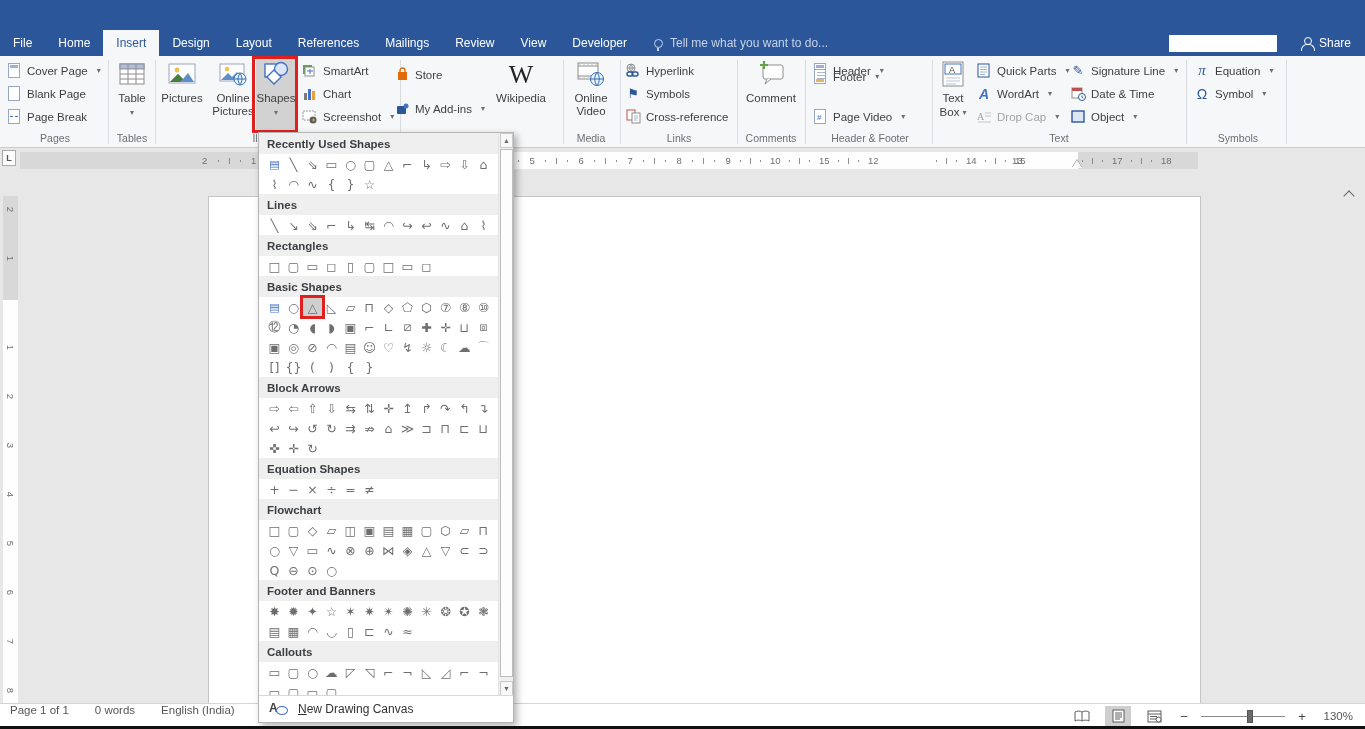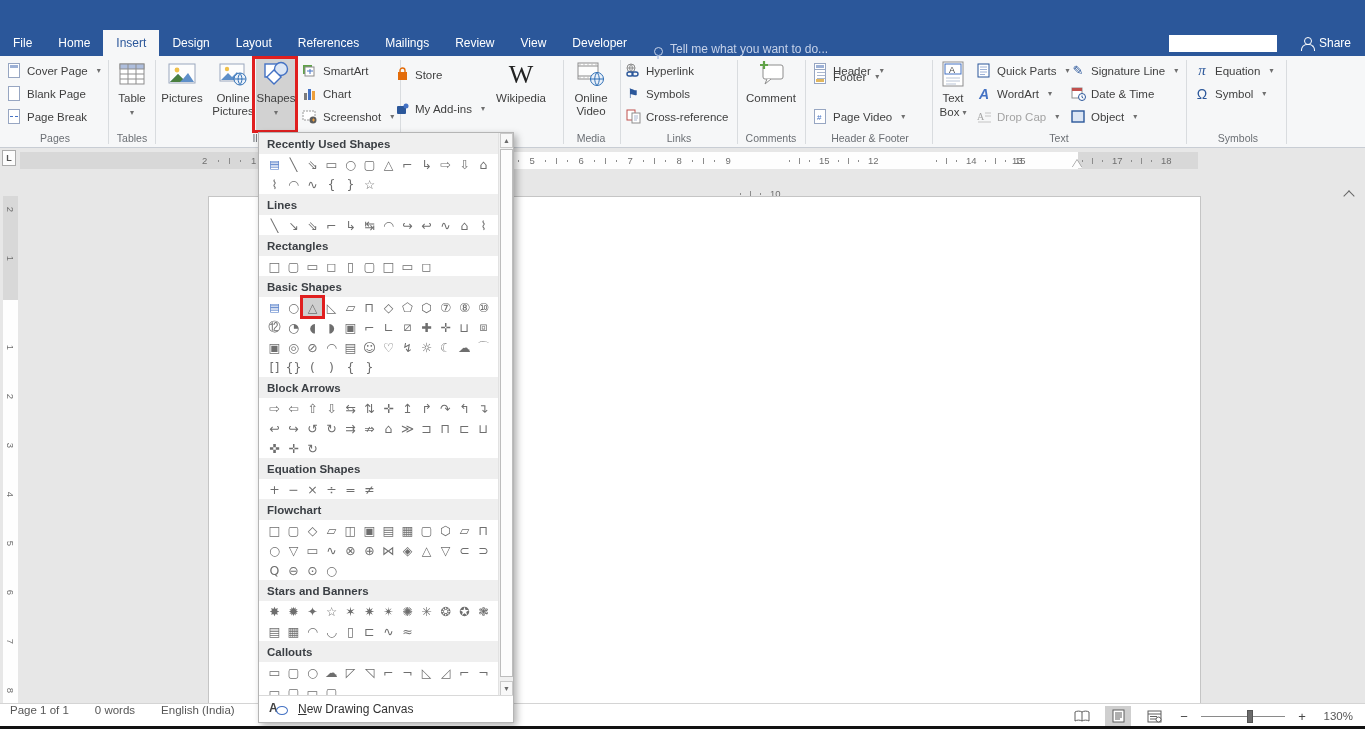--- a/index.html
+++ b/index.html
@@ -25,21 +25,21 @@
   .wc-rest{width:9px;height:9px;border:1px solid #fff;position:relative;background:#2b579a}
   .wc-rest::before{content:"";position:absolute;left:2px;top:-3px;width:9px;height:9px;border:1px solid #fff;border-bottom:none;border-left:none}
   .wc-rdo{width:13px;height:11px;border:1px solid #fff;position:relative}
   .wc-rdo::after{content:"▴";position:absolute;left:2.5px;top:-1px;font-size:8px}
   .wc-x{font-size:16px;line-height:1}
 
   
   #tabbar{position:absolute;left:0;top:30px;width:1365px;height:26px;background:#2b579a;z-index:29;display:flex;align-items:stretch}
   .tab{display:flex;align-items:center;padding:0 13px;color:#fff;font-size:12px;white-space:nowrap}
   .tab.active{background:#f6f7f8;color:#2b579a}
-  #tellme{display:flex;align-items:flex-end;gap:7px;color:#c6d2e9;font-size:12px;margin-left:14px}
+  #tellme{display:flex;align-items:center;gap:7px;color:#c6d2e9;font-size:12px;margin-left:14px}
   #bulb{width:9px;height:9px;border:1.5px solid #c6d2e9;border-radius:50%;position:relative}
   #bulb::after{content:"";position:absolute;left:2px;top:8px;width:2px;height:3px;background:#c6d2e9}
   #tab-right{position:absolute;right:0;top:30px;height:26px;display:flex;align-items:center;z-index:31}
   #searchbox{width:108px;height:17px;border:none;background:#fff;margin-right:10px}
   #share{display:flex;align-items:center;gap:6px;color:#fff;font-size:12px;padding:0 14px;height:26px;background:#2b579a}
   #share-ic{width:12px;height:12px;position:relative}
   #share-ic::before{content:"";position:absolute;left:3px;top:0;width:6px;height:6px;border:1.5px solid #fff;border-radius:50%}
   #share-ic::after{content:"";position:absolute;left:0;top:7px;width:12px;height:6px;border:1.5px solid #fff;border-bottom:none;border-radius:6px 6px 0 0}
 
   
@@ -554,21 +554,21 @@
           <span class="rtick"></span>
           <span class="rdot"></span>
           <span class="rnum">8</span>
         </div>
         <div class="rcell" style="left: 667px;">
           <span class="rdot"></span>
           <span class="rtick"></span>
           <span class="rdot"></span>
           <span class="rnum">9</span>
         </div>
-        <div class="rcell" style="left: 716px; margin-top: 33px;">
+        <div class="rcell" style="left: 716px;">
           <span class="rdot"></span>
           <span class="rtick"></span>
           <span class="rdot"></span>
           <span class="rnum">10</span>
         </div>
         <div class="rcell" style="left: 765px;">
           <span class="rdot"></span>
           <span class="rtick"></span>
           <span class="rdot"></span>
           <span class="rnum">15</span>
@@ -804,21 +804,21 @@
         <span class="mcell">▽</span>
         <span class="mcell">⊂</span>
         <span class="mcell">⊃</span>
       </div>
       <div class="mrow">
         <span class="mcell">Q</span>
         <span class="mcell">⊖</span>
         <span class="mcell">⊙</span>
         <span class="mcell">○</span>
       </div>
-      <div class="mhead">Stars and Banners</div>
+      <div class="mhead">Footer and Banners</div>
       <div class="mrow">
         <span class="mcell">✸</span>
         <span class="mcell">✹</span>
         <span class="mcell">✦</span>
         <span class="mcell">☆</span>
         <span class="mcell">✶</span>
         <span class="mcell">✷</span>
         <span class="mcell">✴</span>
         <span class="mcell">✺</span>
         <span class="mcell">✳</span>

